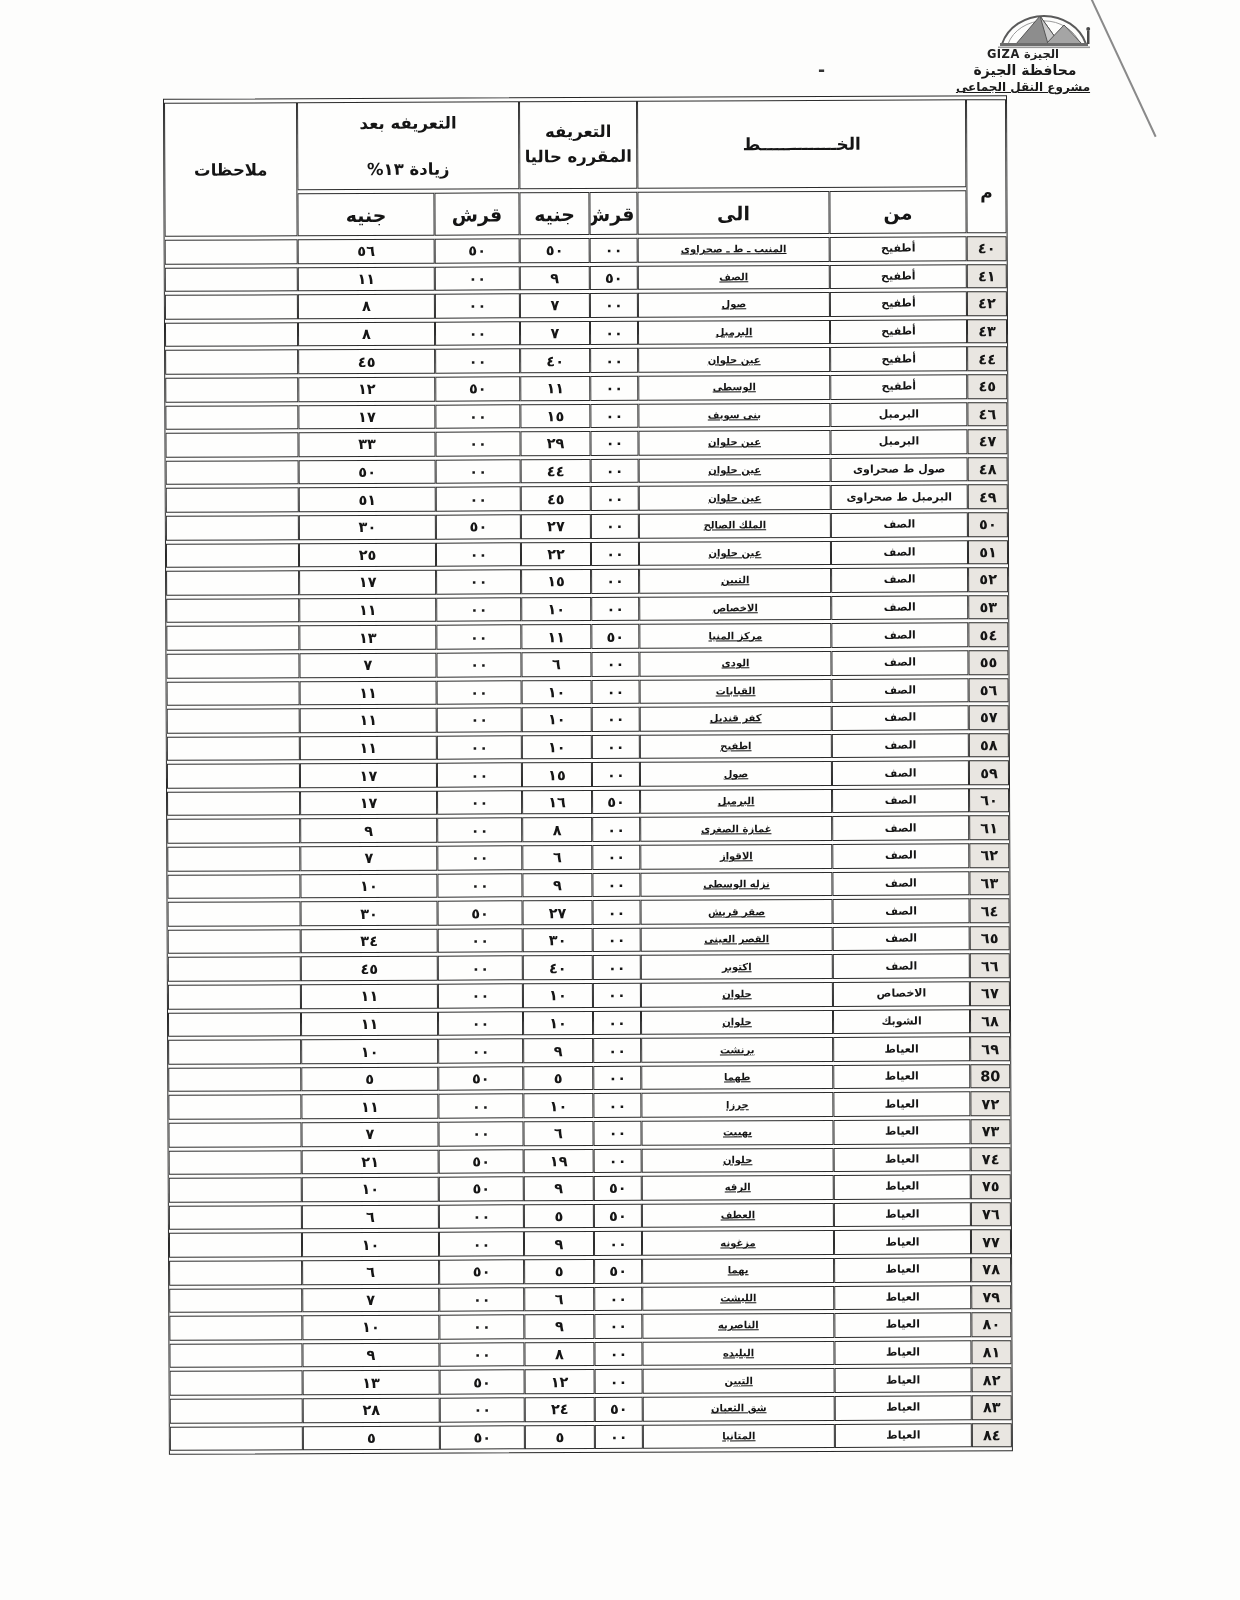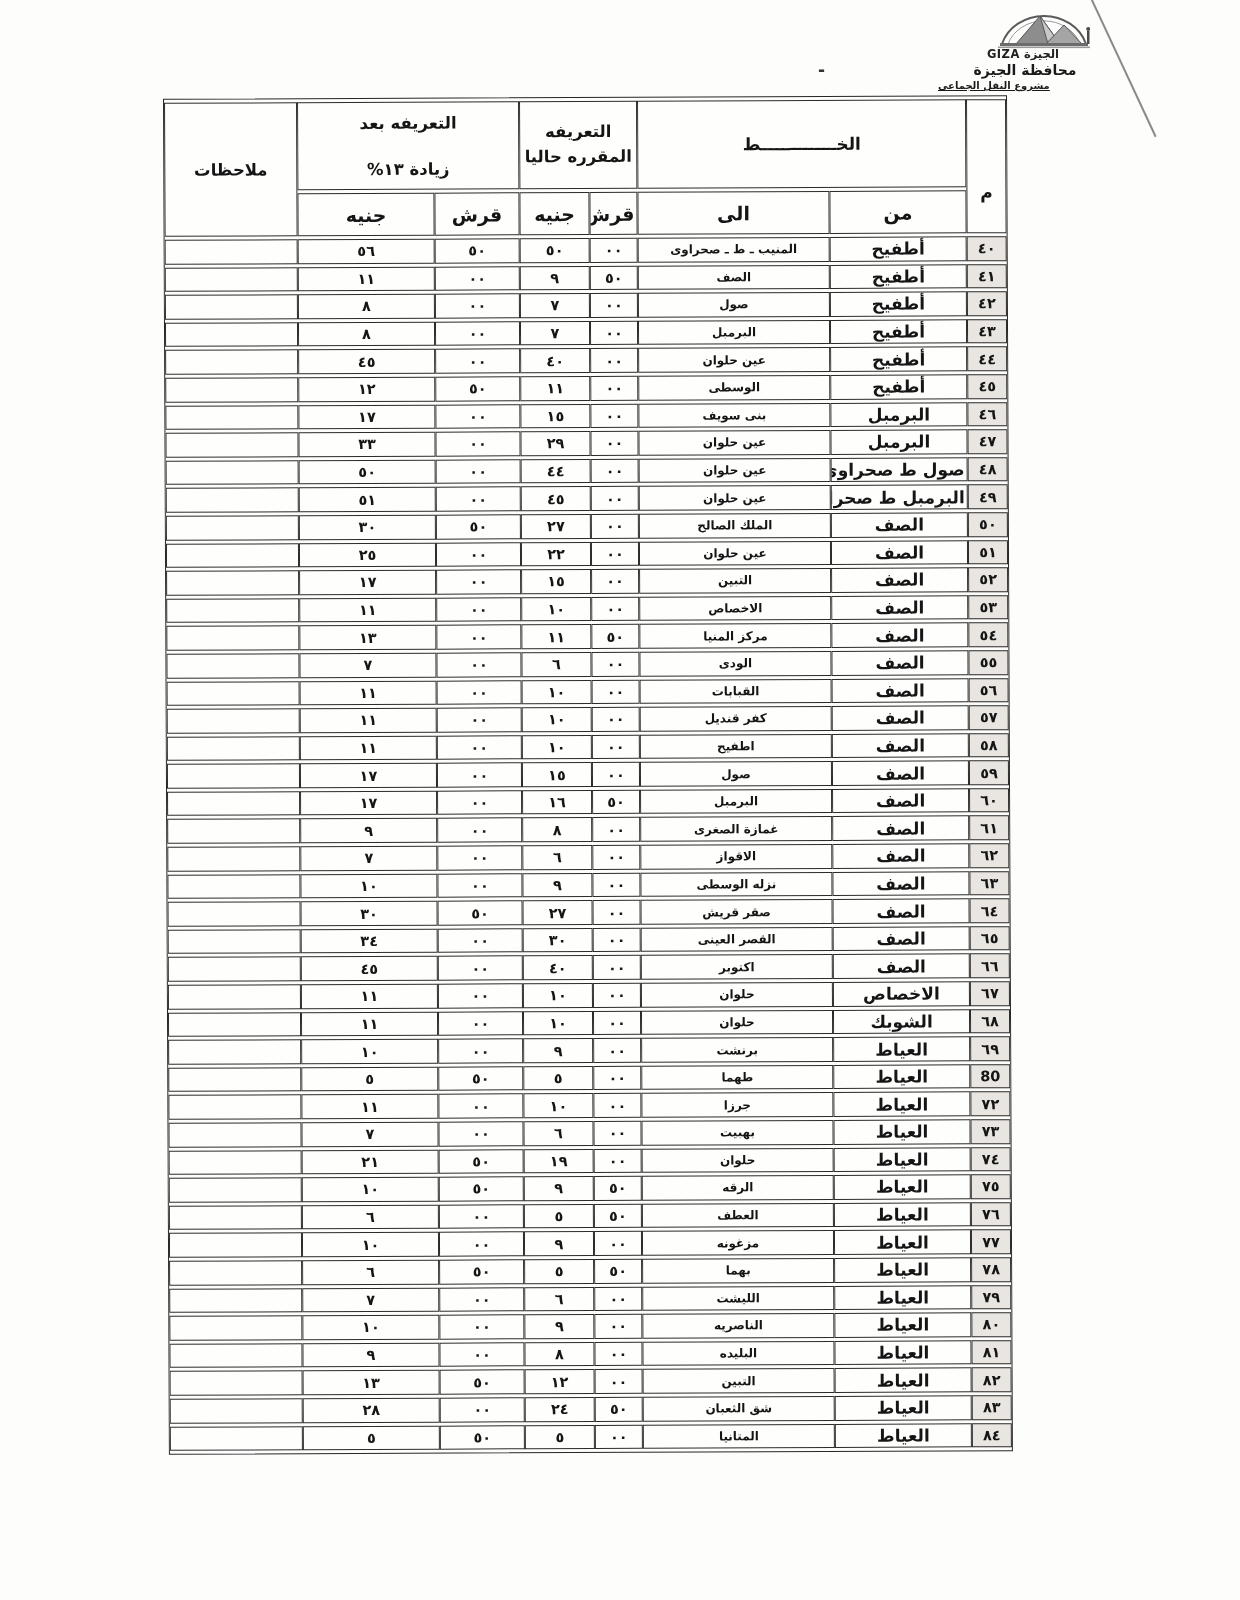--- a/index.html
+++ b/index.html
@@ -8,22 +8,22 @@
     background:#fdfdfc;color:#151515;
     font-family:"DejaVu Sans", sans-serif;
   }
   
   .letterhead{position:absolute;top:0;left:0;width:1048px;height:110px;}
   .logo{position:absolute;top:4px;left:994px;width:100px;height:46px;}
   .logo-caption{position:absolute;top:47px;left:950px;width:146px;text-align:center;
     font-size:11.5px;font-weight:bold;direction:rtl;letter-spacing:.5px;color:#222;}
   .org-name{position:absolute;top:62px;left:950px;width:150px;text-align:center;
     font-size:14px;font-weight:bold;direction:rtl;color:#1a1a1a;}
-  .project-name{position:absolute;top:80px;left:938px;width:170px;text-align:left;
-    font-size:10px;font-weight:bold;direction:rtl;text-decoration:underline;color:#1a1a1a;}
+  .project-name{position:absolute;top:80px;left:938px;width:170px;text-align:center;
+    font-size:12px;font-weight:bold;direction:rtl;text-decoration:underline;color:#1a1a1a;}
   .page-dash{position:absolute;top:60px;left:818px;font-size:17px;font-weight:bold;color:#333;}
   .scan-line{position:absolute;top:-6px;left:1088px;width:2.4px;height:158px;background:#8a8a8a;
     transform:rotate(-25deg);transform-origin:top left;}
   
   .sheet{position:absolute;top:97px;left:163px;transform:rotate(-0.25deg);transform-origin:50% 0;}
   table.tariff{
     direction:rtl;border-collapse:separate;border-spacing:0 3px;
     table-layout:fixed;width:842px;background:transparent;
     border:1.5px solid #272727;
   }
@@ -36,22 +36,22 @@
   th.h-no{vertical-align:middle;padding-top:52px;font-size:17px;}
   th.h-line{font-size:17px;letter-spacing:1px;}
   th.h-group .l1{display:block;line-height:1.5;}
   th.h-group .l2{display:block;line-height:1.5;}
   th.h-new .l1{margin-top:2px;}
   th.h-new .l2{margin-top:21px;}
   th.h-sub{height:38px;font-size:19px;}
   tr.group-row th{height:80px;}
   tbody td{height:22.6px;line-height:22px;}
   td.c-no{background:#e9e6e1;font-size:14.5px;}
-  td.c-from{font-size:17px;}
-  td.c-to{font-size:12px;}
+  td.c-from{font-size:11px;}
+  td.c-to{font-size:10px;text-decoration:underline;}
   td.c-num{font-size:14.5px;letter-spacing:1px;}
   td.c-notes{background:#fefefd;}
   
   .logo svg{width:100%;height:100%;}
 </style>
 </head>
 <body>
 
 <div class="letterhead">
   <div class="logo">

